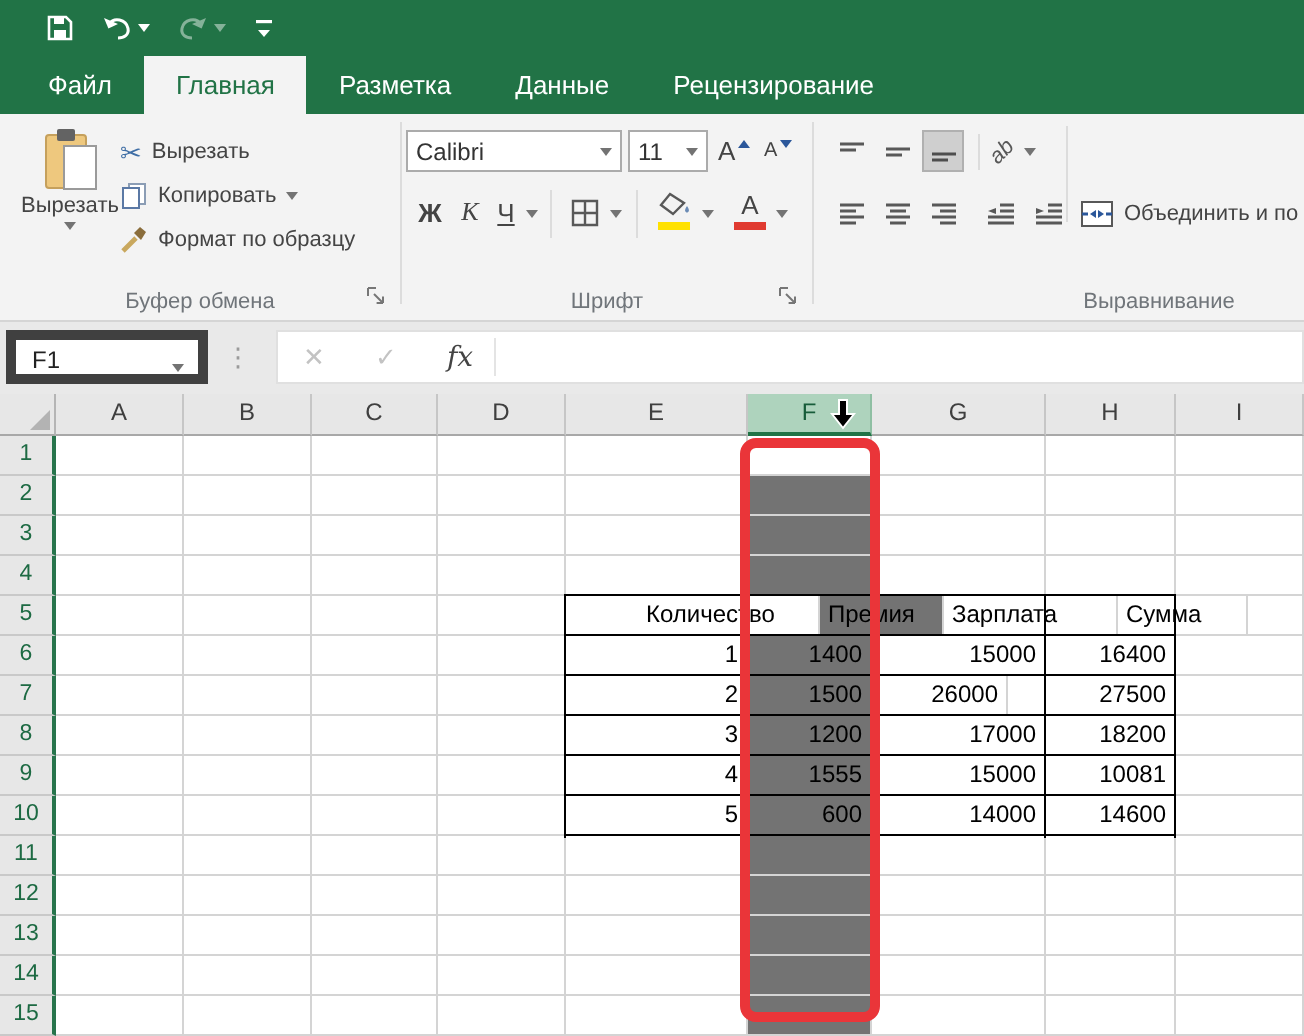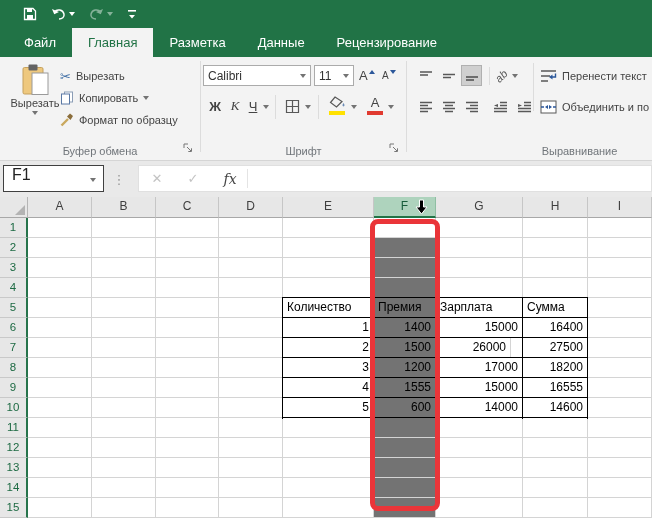--- a/index.html
+++ b/index.html
@@ -56,22 +56,22 @@
   .ministack{position:relative;width:18px;height:20px;display:flex;align-items:flex-start;justify-content:center;padding-top:1px;}
 
   .ibtn{position:absolute;width:21px;height:21px;display:flex;align-items:center;justify-content:center;cursor:pointer;border:1px solid transparent;}
   .ibtn.sel{background:#cfcfcf;border:1px solid #b0b0b0;}
   .lblbtn{position:absolute;display:flex;align-items:center;gap:5px;height:22px;cursor:pointer;white-space:nowrap;overflow:hidden;}
   .grpline{position:absolute;top:6px;bottom:14px;width:1px;background:#dcdcdc;}
   .orient{transform:rotate(-45deg);font-size:11px;color:#585858;font-style:italic;}
 
   
   .formulabar{position:absolute;left:0;top:161px;width:100%;height:36px;background:#e9e9e9;}
-  .namebox{position:absolute;left:3px;top:4px;width:101px;height:27px;background:#fff;border:1px solid #404040;
-    display:flex;align-items:flex-start;padding-left:8px;font-size:16px;color:#222;}
+  .namebox{position:absolute;left:3px;top:4px;width:101px;height:27px;background:#fff;border:5px solid #404040;
+    display:flex;align-items:flex-end;padding-left:8px;font-size:12px;color:#222;}
   .namebox .caret{position:absolute;right:7px;top:12px;}
   .fdots{position:absolute;left:113px;top:5px;width:12px;height:26px;color:#9a9a9a;font-size:13px;
     display:flex;align-items:center;justify-content:center;}
   .fwhite{position:absolute;left:138px;right:0;top:4px;height:27px;background:#fff;border:1px solid #e0e0e0;}
   .fico{position:absolute;top:0;height:25px;display:flex;align-items:center;justify-content:center;font-size:13px;}
   .fgray{color:#c3c3c3;}
   .fx{font-family:"DejaVu Serif","Liberation Serif",serif;font-style:italic;color:#444;font-size:14px;}
   .fvr{position:absolute;left:108px;top:3px;bottom:3px;width:1px;background:#e4e4e4;}
 
   
@@ -81,21 +81,21 @@
     border-bottom:10px solid #b3b3b3;border-left:10px solid transparent;}
   .colhdr{position:absolute;background:#e7e7e7;border-right:1px solid #c6c6c6;border-bottom:1px solid #a8a8a8;
     font-size:12px;color:#3f3f3f;text-align:center;line-height:19px;cursor:pointer;}
   .colhdr.sel{background:#aed3bd;color:#175c3a;border-bottom:2px solid #217346;border-right-color:#8fbfa3;}
   .rowhdr{position:absolute;background:#e7e7e7;border-right:2px solid #27744c;border-bottom:1px solid #c9c9c9;
     font-size:11.5px;color:#1d6a43;text-align:center;line-height:19px;cursor:pointer;}
   .cell{position:absolute;background:#fff;border-right:1px solid #d4d4d4;border-bottom:1px solid #d4d4d4;
     font-size:12px;color:#000;line-height:19px;overflow:hidden;white-space:nowrap;}
   .cell.selcell{background:#737373;}
   .cell.activecell{background:#fff;}
-  .cell.th{text-align:left;padding-left:4px;}
+  .cell.th{text-align:left;padding-left:4px;margin-left:36px;}
   .cell.num{text-align:right;padding-right:4px;}
   .tline{position:absolute;background:#000;z-index:3;}
   .redrect{position:absolute;left:370px;top:22px;width:70px;height:292px;border:5px solid #ea3539;
     border-radius:8px;z-index:5;pointer-events:none;}
   .colarrow{position:absolute;left:415px;top:2px;z-index:6;}
 </style>
 </head>
 <body>
 
 <div class="screen">
@@ -252,28 +252,20 @@
         <svg width="14" height="12" viewBox="0 0 14 12">
           <path d="M1 7 h12 M1 10 h8" stroke="#4e4e4e" stroke-width="1.5"></path>
           </svg>
       </div>
       <div class="grpline" style="left:82px;top:10px;height:18px"></div>
       <div class="lblbtn" style="left:88px;top:8px">
         <span class="orient">ab</span>
         <span class="caret"></span>
       </div>
       <div class="grpline" style="left:126px;top:6px;height:48px"></div>
-      <div class="lblbtn" style="left:133px;top:8px;right:0">
-        <svg width="17" height="14" viewBox="0 0 17 14">
-          <path d="M1 2 h15 M1 7 h9 M1 12 h7" stroke="#585858" stroke-width="1.4"></path>
-          <path d="M15.5 4.5 v3.5 h-4" fill="none" stroke="#2b579a" stroke-width="1.4"></path>
-          <path d="M12.5 10.5 l-3.5 -2.5 3.5 -2.5 z" fill="#2b579a"></path>
-        </svg>
-        <span>Перенести текст</span>
-      </div>
 
       <div class="ibtn" style="left:8px;top:39px">
         <svg width="14" height="12" viewBox="0 0 14 12">
           <path d="M1 1.5 h12 M1 4.5 h8 M1 7.5 h12 M1 10.5 h8" stroke="#585858" stroke-width="1.4"></path>
           </svg>
       </div>
       <div class="ibtn" style="left:31px;top:39px">
         <svg width="14" height="12" viewBox="0 0 14 12">
           <path d="M1 1.5 h12 M3 4.5 h8 M1 7.5 h12 M3 10.5 h8" stroke="#585858" stroke-width="1.4"></path>
           </svg>
@@ -383,40 +375,40 @@
       <div class="cell" style="left: 588px; top: 201px; width: 64px; height: 20px;"></div>
       <div class="cell num" style="left: 523px; top: 201px; width: 65px; height: 20px;">14600</div>
       <div class="cell num" style="left: 436px; top: 201px; width: 87px; height: 20px;">14000</div>
       <div class="cell selcell num" style="left: 374px; top: 201px; width: 62px; height: 20px;">600</div>
       <div class="cell num" style="left: 283px; top: 201px; width: 91px; height: 20px;">5</div>
       <div class="cell" style="left: 219px; top: 201px; width: 64px; height: 20px;"></div>
       <div class="cell" style="left: 156px; top: 201px; width: 63px; height: 20px;"></div>
       <div class="cell" style="left: 92px; top: 201px; width: 64px; height: 20px;"></div>
       <div class="cell" style="left: 28px; top: 201px; width: 64px; height: 20px;"></div>
       <div class="cell" style="left: 588px; top: 181px; width: 64px; height: 20px;"></div>
-      <div class="cell num" style="left: 523px; top: 181px; width: 65px; height: 20px;">16555</div>
+      <div class="cell num" style="left: 523px; top: 181px; width: 65px; height: 20px;">10081</div>
       <div class="cell num" style="left: 436px; top: 181px; width: 87px; height: 20px;">15000</div>
       <div class="cell selcell num" style="left: 374px; top: 181px; width: 62px; height: 20px;">1555</div>
       <div class="cell num" style="left: 283px; top: 181px; width: 91px; height: 20px;">4</div>
       <div class="cell" style="left: 219px; top: 181px; width: 64px; height: 20px;"></div>
       <div class="cell" style="left: 156px; top: 181px; width: 63px; height: 20px;"></div>
       <div class="cell" style="left: 92px; top: 181px; width: 64px; height: 20px;"></div>
       <div class="cell" style="left: 28px; top: 181px; width: 64px; height: 20px;"></div>
       <div class="cell" style="left: 588px; top: 161px; width: 64px; height: 20px;"></div>
       <div class="cell num" style="left: 523px; top: 161px; width: 65px; height: 20px;">18200</div>
       <div class="cell num" style="left: 436px; top: 161px; width: 87px; height: 20px;">17000</div>
       <div class="cell selcell num" style="left: 374px; top: 161px; width: 62px; height: 20px;">1200</div>
       <div class="cell num" style="left: 283px; top: 161px; width: 91px; height: 20px;">3</div>
       <div class="cell" style="left: 219px; top: 161px; width: 64px; height: 20px;"></div>
       <div class="cell" style="left: 156px; top: 161px; width: 63px; height: 20px;"></div>
       <div class="cell" style="left: 92px; top: 161px; width: 64px; height: 20px;"></div>
       <div class="cell" style="left: 28px; top: 161px; width: 64px; height: 20px;"></div>
       <div class="cell" style="left: 588px; top: 141px; width: 64px; height: 20px;"></div>
       <div class="cell num" style="left: 523px; top: 141px; width: 65px; height: 20px;">27500</div>
-      <div class="cell num" style="left: 424px; top: 141px; width: 87px; height: 20px;">26000</div>
+      <div class="cell num" style="left: 436px; top: 141px; width: 68px; height: 20px;">26000</div>
       <div class="cell selcell num" style="left: 374px; top: 141px; width: 62px; height: 20px;">1500</div>
       <div class="cell num" style="left: 283px; top: 141px; width: 91px; height: 20px;">2</div>
       <div class="cell" style="left: 219px; top: 141px; width: 64px; height: 20px;"></div>
       <div class="cell" style="left: 156px; top: 141px; width: 63px; height: 20px;"></div>
       <div class="cell" style="left: 92px; top: 141px; width: 64px; height: 20px;"></div>
       <div class="cell" style="left: 28px; top: 141px; width: 64px; height: 20px;"></div>
       <div class="cell" style="left: 588px; top: 121px; width: 64px; height: 20px;"></div>
       <div class="cell num" style="left: 523px; top: 121px; width: 65px; height: 20px;">16400</div>
       <div class="cell num" style="left: 436px; top: 121px; width: 87px; height: 20px;">15000</div>
       <div class="cell selcell num" style="left: 374px; top: 121px; width: 62px; height: 20px;">1400</div>

